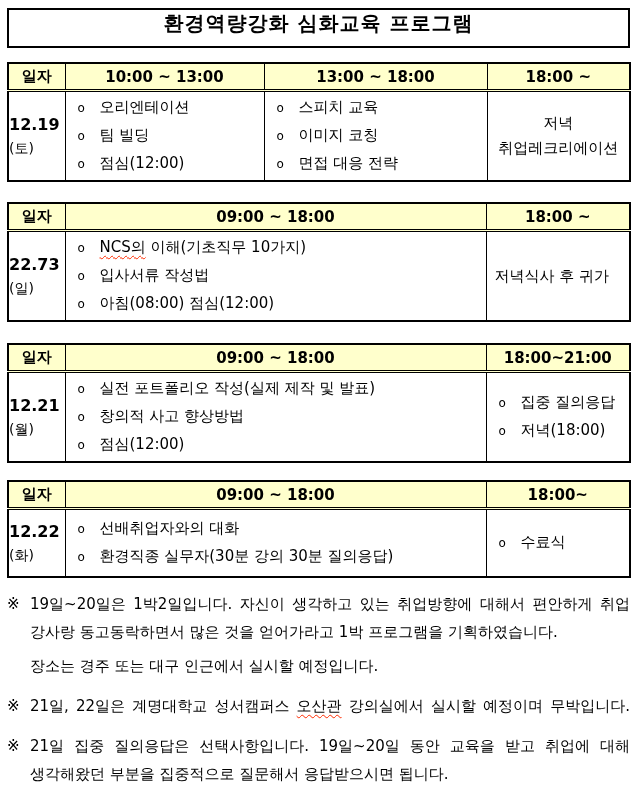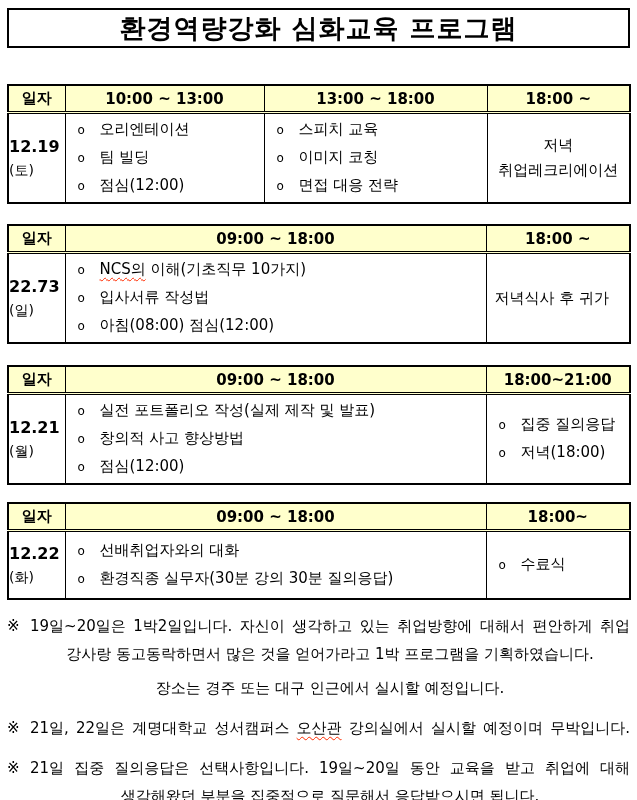--- a/index.html
+++ b/index.html
@@ -1,20 +1,20 @@
 <!DOCTYPE html>
 <html><head>
 <meta charset="utf-8">
 <style>
   html,body{margin:0;padding:0;background:#fff;}
   body{width:637px;font-family:"DejaVu Sans","Liberation Sans",sans-serif;color:#000;}
   .page{padding:8px 7px 10px;box-sizing:border-box;width:637px;}
 
-  .title-box{border:2px solid #000;height:36px;display:flex;align-items:center;justify-content:center;
-             font-weight:bold;font-size:26px;letter-spacing:1px;margin-bottom:36px;}
+  .title-box{border:2px solid #000;height:36px;display:flex;align-items:flex-start;justify-content:center;
+             font-weight:bold;font-size:20px;letter-spacing:1px;margin-bottom:14px;}
 
   table.sched{border-collapse:collapse;width:622px;table-layout:fixed;border:2px solid #000;padding-left:24px;}
   table.sched th{background:#ffffcc;border:1px solid #000;border-bottom:3px double #000;
                  font-size:15px;font-weight:bold;padding:2px 0;height:21px;}
   table.sched td{border:1px solid #000;vertical-align:middle;font-size:15px;padding:0;}
   .t1 td{height:78px;} .t2 td{height:82px;} .t3 td{height:80px;} .t4 td{height:66px;}
   .mt20{margin-top:20px;} .mt21{margin-top:21px;} .mt17{margin-top:17px;}
 
   .datec{}
   .dt{font-weight:bold;font-size:16px;line-height:20px;}
@@ -24,21 +24,21 @@
         padding:2px 4px 2px 12px;box-sizing:border-box;}
   .li{display:flex;align-items:baseline;line-height:27px;}
   .blt{width:11px;margin-right:11px;font-size:12px;flex:none;}
 
   .center-lines{text-align:center;line-height:25px;}
   .left-text{padding-left:8px;}
 
   .notes{margin-top:10px;font-size:15px;}
   .note{position:relative;padding-left:23px;margin-bottom:6px;}
   .note .mk{position:absolute;left:0;top:0;line-height:28px;}
-  .ln{line-height:28px;text-align:center;}
+  .ln{line-height:28px;text-align:left;}
   .jl{text-align:justify;text-align-last:justify;margin-top:12px;}
 
   u.sp{text-decoration:none;border-bottom:0;
        text-decoration-line:underline;text-decoration-style:wavy;text-decoration-color:#ff2a00;
        text-decoration-thickness:1px;text-underline-offset:3px;}
 </style>
 </head>
 <body>
 
 <div class="page">

